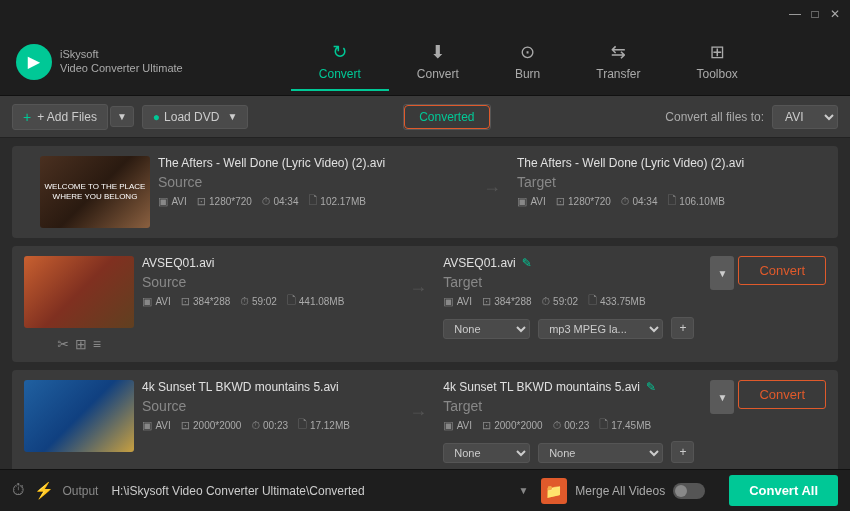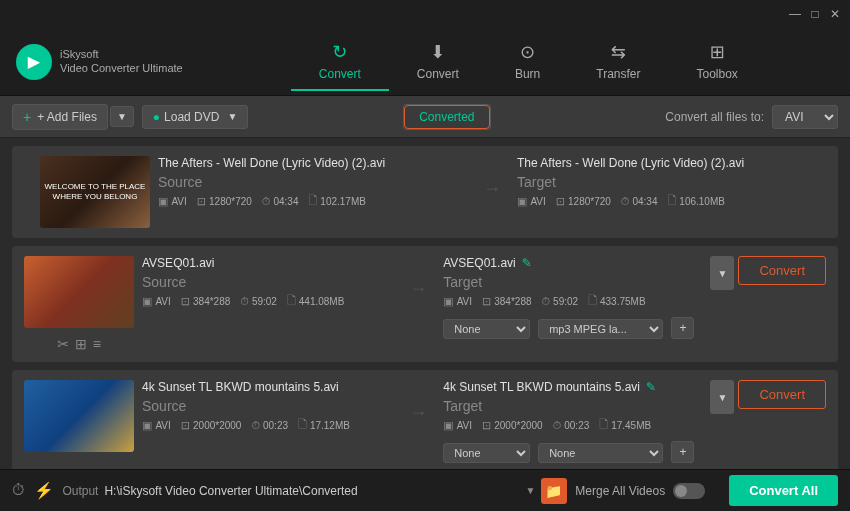--- a/index.html
+++ b/index.html
@@ -381,21 +381,21 @@
     .footer-icons {
       display: flex;
       gap: 10px;
       color: #888;
       font-size: 16px;
     }
     .footer-icon { cursor: pointer; }
     .footer-output {
       display: flex;
       align-items: center;
-      gap: 6px;
+      gap: 13px;
       flex: 1;
     }
     .output-label { color: #888; font-size: 12px; }
     .output-path {
       color: #ccc;
       font-size: 12px;
       flex: 1;
     }
     .output-arrow { color: #888; font-size: 10px; cursor: pointer; }
     .folder-btn {

